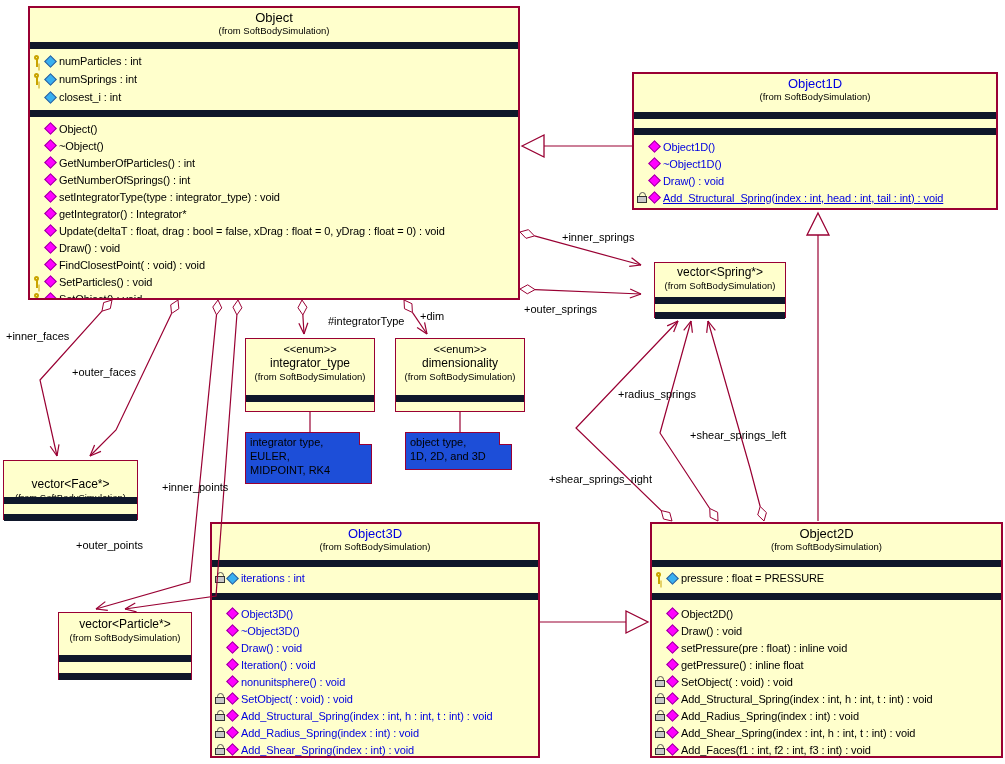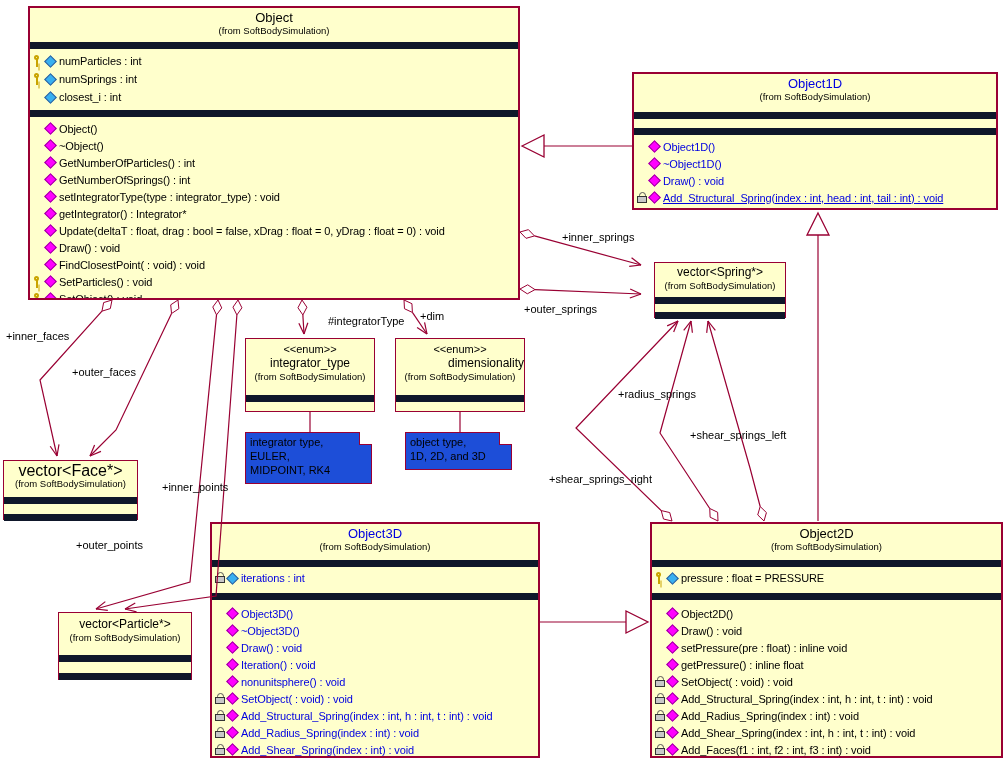--- a/index.html
+++ b/index.html
@@ -182,21 +182,21 @@
     <div class="chdr" style="height:32px;">
       <div class="cname" style="font-size:12px;">vector&lt;Spring*&gt;</div>
       <div class="cfrom">(from SoftBodySimulation)</div>
     </div>
     <div class="sec" style="height:8px;padding:0;"></div>
     <div class="sec grow" style="padding:0;"></div>
   </div>
 
   <div class="uml-class thin" style="left:3px;top:460px;width:135px;height:60px;">
     <div class="chdr" style="height:34px;">
-      <div class="cname" style="font-size:16px;">vector&lt;Face*&gt;</div>
+      <div class="cname" style="font-size:12px;margin-top:14px;">vector&lt;Face*&gt;</div>
       <div class="cfrom">(from SoftBodySimulation)</div>
     </div>
     <div class="sec" style="height:10px;padding:0;"></div>
     <div class="sec grow" style="padding:0;"></div>
   </div>
 
   <div class="uml-class thin" style="left:58px;top:612px;width:134px;height:68px;">
     <div class="chdr" style="height:38px;padding-top:4px;">
       <div class="cname" style="font-size:12px;">vector&lt;Particle*&gt;</div>
       <div class="cfrom">(from SoftBodySimulation)</div>
@@ -210,21 +210,21 @@
       <div class="cstereo">&lt;&lt;enum&gt;&gt;</div>
       <div class="cname" style="font-size:12px;">integrator_type</div>
       <div class="cfrom">(from SoftBodySimulation)</div>
     </div>
     <div class="sec grow" style="padding:0;"></div>
   </div>
 
   <div class="uml-class thin" style="left:395px;top:338px;width:130px;height:74px;">
     <div class="chdr" style="height:52px;padding-top:4px;">
       <div class="cstereo">&lt;&lt;enum&gt;&gt;</div>
-      <div class="cname" style="font-size:12px;text-align:right;">dimensionality</div>
+      <div class="cname" style="font-size:12px;">dimensionality</div>
       <div class="cfrom">(from SoftBodySimulation)</div>
     </div>
     <div class="sec grow" style="padding:0;"></div>
   </div>
 
   <div class="uml-class blue" style="left:210px;top:522px;width:330px;height:236px;">
     <div class="chdr" style="height:34px;">
       <div class="cname">Object3D</div>
       <div class="cfrom">(from SoftBodySimulation)</div>
     </div>

